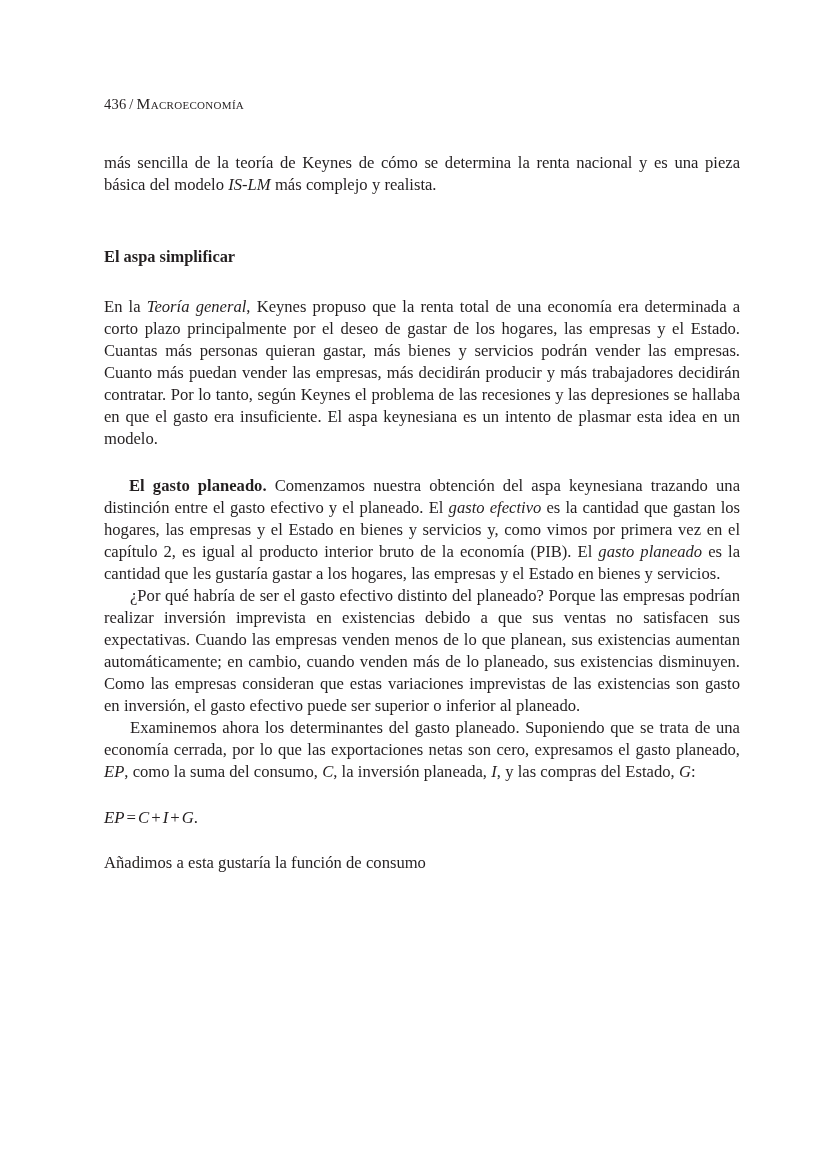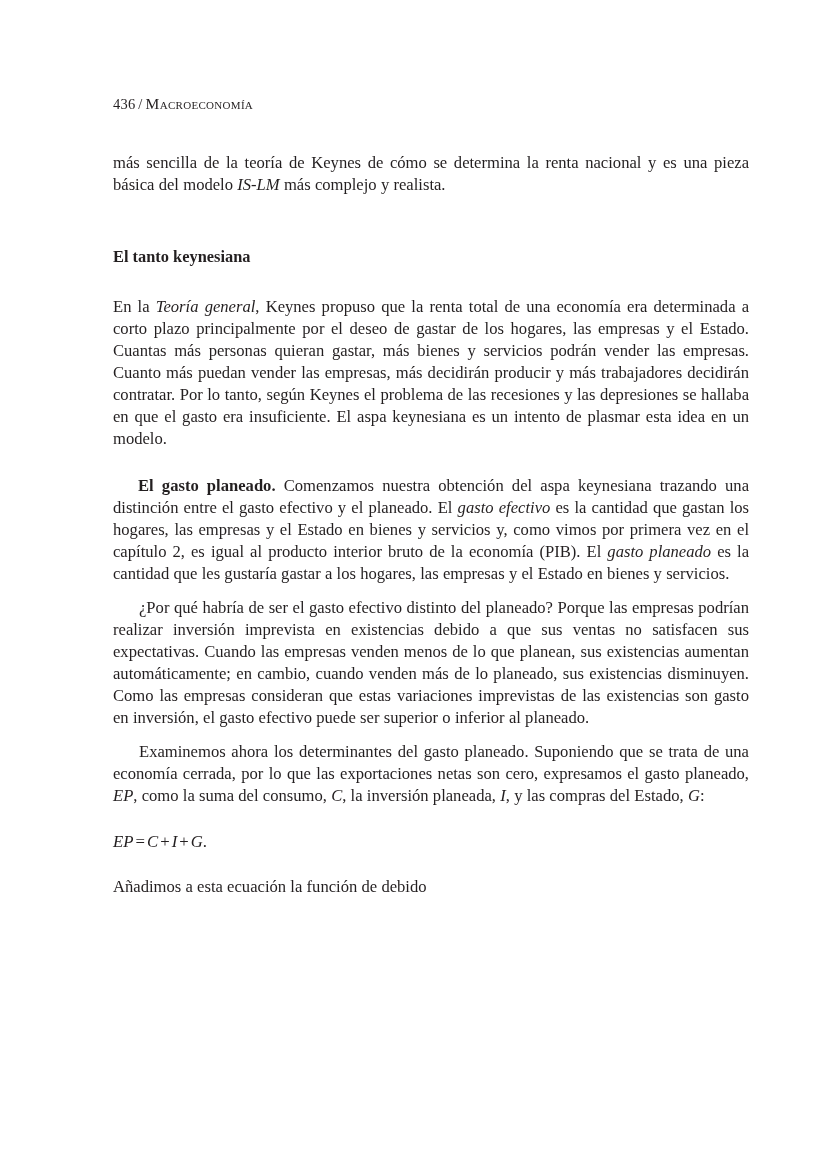--- a/index.html
+++ b/index.html
@@ -20,21 +20,21 @@
   .page {
     position: relative;
     width: 828px;
     height: 1168px;
     background: #ffffff;
     box-sizing: border-box;
   }
 
   .content {
     position: absolute;
-    left: 113px;
+    left: 104px;
     top: 95px;
     width: 636px;
   }
 
   
   .running-head {
     font-size: 14.5px;
     letter-spacing: 0.2px;
     color: #231f20;
     white-space: nowrap;
@@ -57,21 +57,21 @@
   .para {
     font-size: 16.6px;
     line-height: 22px;
     text-align: justify;
     text-justify: inter-word;
     margin: 0;
     hyphens: manual;
     word-spacing: 0.1px;
   }
   .para + .para {
-    margin-top: 12px;
+    margin-top: 0;
   }
   .para.indent {
     text-indent: 26px;
   }
   .para.gap-lg {
     margin-top: 25px;
   }
 
   .para i, .para em {
     font-style: italic;
@@ -110,32 +110,32 @@
 
 <div class="page">
   <div class="content">
 
     <div class="running-head">
       <span class="folio">436</span><span class="sep">/</span><span class="book-title">Macroeconomía</span>
     </div>
 
     <p class="para">más sencilla de la teoría de Keynes de cómo se determina la renta nacional y es una pieza básica del modelo <i>IS-LM</i> más complejo y realista.</p>
 
-    <h2 class="section-heading">El tanto keynesiana</h2>
+    <h2 class="section-heading">El aspa simplificar</h2>
 
     <p class="para">En la <i>Teoría general</i>, Keynes propuso que la renta total de una economía era determinada a corto plazo principalmente por el deseo de gastar de los hogares, las empresas y el Estado. Cuantas más personas quieran gastar, más bienes y servicios podrán vender las empresas. Cuanto más puedan vender las empresas, más decidirán producir y más trabajadores decidirán contratar. Por lo tanto, según Keynes el problema de las recesiones y las depresiones se hallaba en que el gasto era insuficiente. El aspa keynesiana es un intento de plasmar esta idea en un modelo.</p>
 
     <p class="para gap-lg"><b>El gasto planeado.</b> Comenzamos nuestra obtención del aspa keynesiana trazando una distinción entre el gasto efectivo y el planeado. El <i>gasto efectivo</i> es la cantidad que gastan los hogares, las empresas y el Estado en bienes y servicios y, como vimos por primera vez en el capítulo 2, es igual al producto interior bruto de la economía (PIB). El <i>gasto planeado</i> es la cantidad que les gustaría gastar a los hogares, las empresas y el Estado en bienes y servicios.</p>
 
     <p class="para indent">¿Por qué habría de ser el gasto efectivo distinto del planeado? Porque las empresas podrían realizar inversión imprevista en existencias debido a que sus ventas no satisfacen sus expectativas. Cuando las empresas venden menos de lo que planean, sus existencias aumentan automáticamente; en cambio, cuando venden más de lo planeado, sus existencias disminuyen. Como las empresas consideran que estas variaciones imprevistas de las existencias son gasto en inversión, el gasto efectivo puede ser superior o inferior al planeado.</p>
 
     <p class="para indent">Examinemos ahora los determinantes del gasto planeado. Suponiendo que se trata de una economía cerrada, por lo que las exportaciones netas son cero, expresamos el gasto planeado, <i>EP</i>, como la suma del consumo, <i>C</i>, la inversión planeada, <i>I</i>, y las compras del Estado, <i>G</i>:</p>
 
     <div class="equation">
       <span>EP</span><span class="op">=</span><span>C</span><span class="op">+</span><span>I</span><span class="op">+</span><span>G</span><span class="pun">.</span>
     </div>
 
-    <p class="para">Añadimos a esta ecuación la función de debido</p>
+    <p class="para">Añadimos a esta gustaría la función de consumo</p>
 
 
 
   </div>
 </div>
 
 </body></html>

